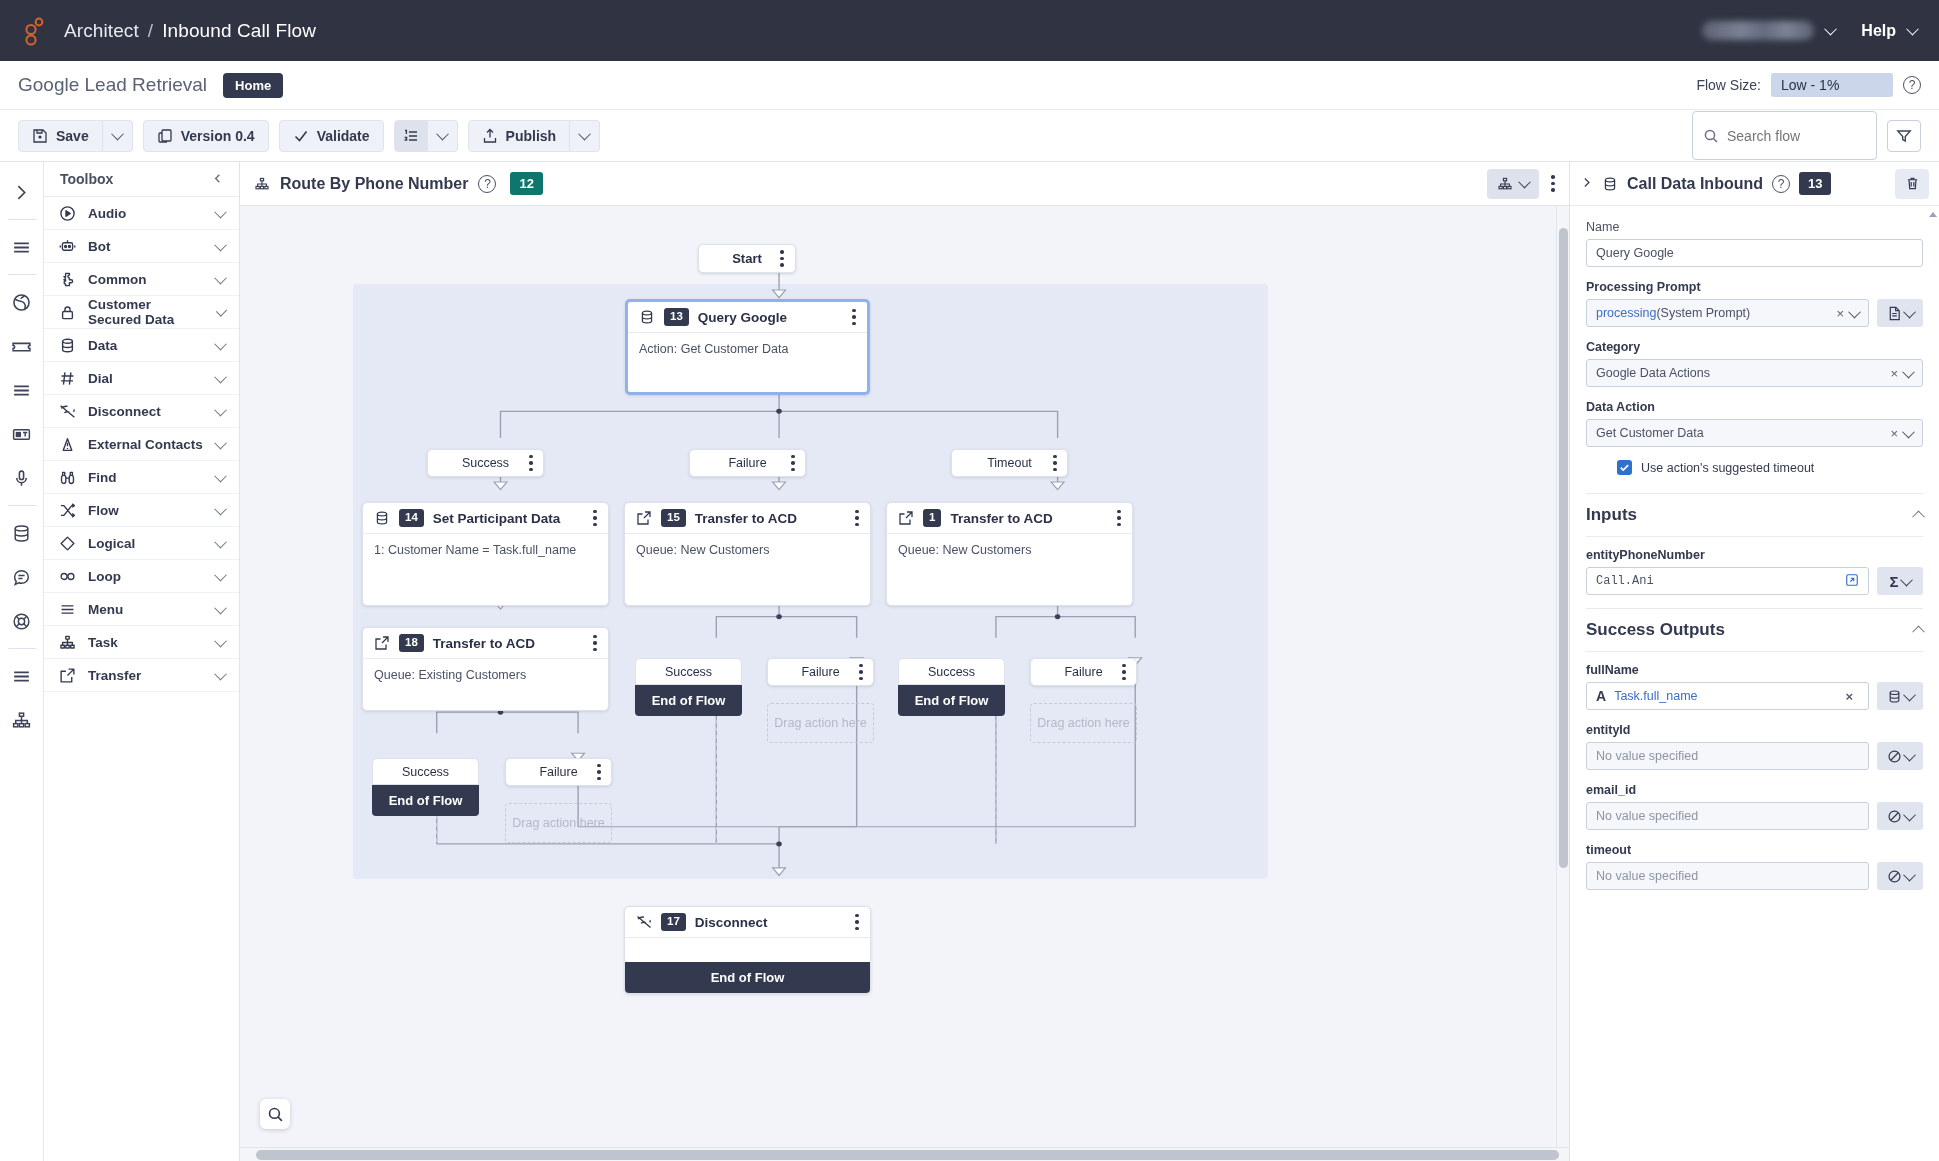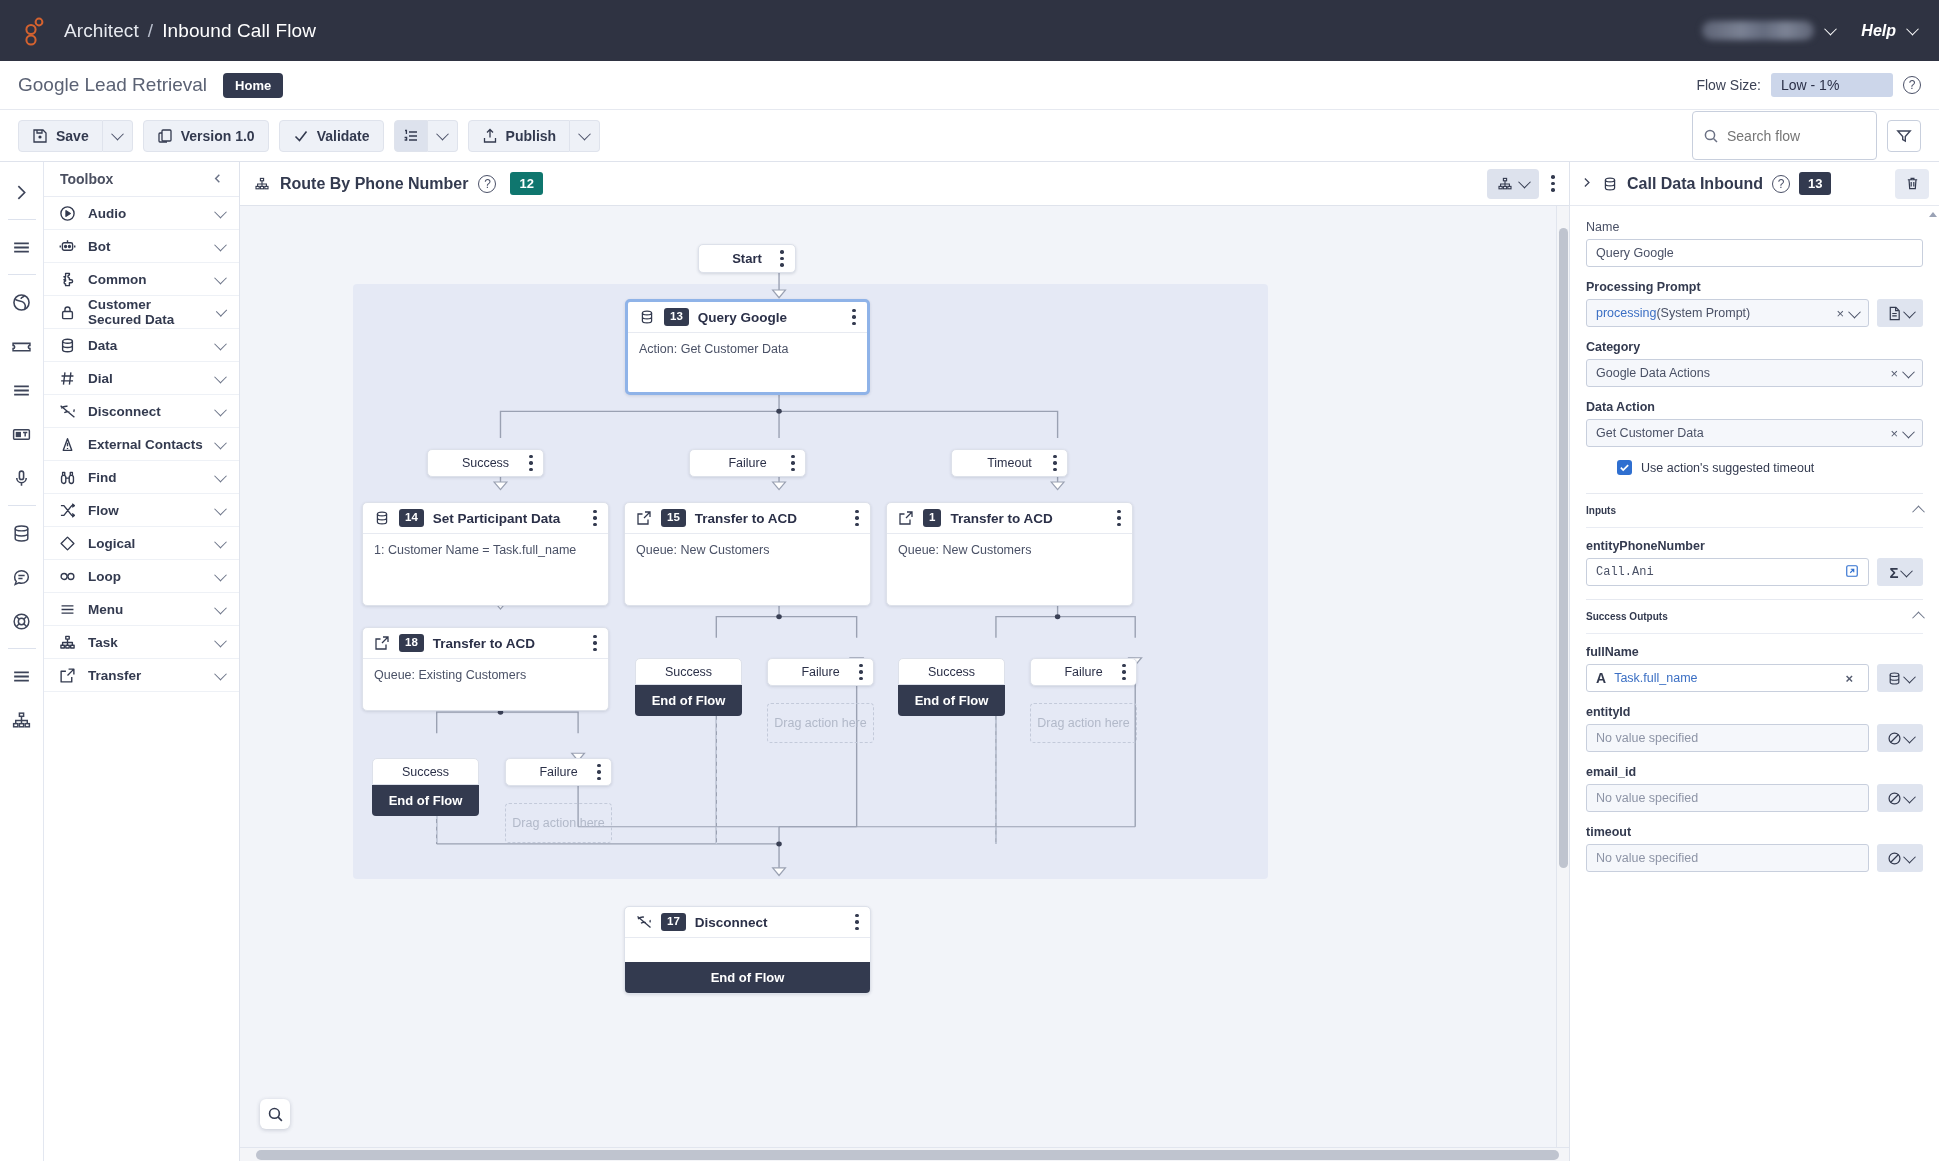--- a/index.html
+++ b/index.html
@@ -11,21 +11,21 @@
     padding:0 22px; color:#fff; }
   .brandlogo { width:26px; height:30px; margin-right:16px; flex:none; }
   .crumbs { font-size:19px; letter-spacing:.1px; display:flex; align-items:center; gap:9px; }
   .crumbs .sep { color:#b9bfcd; }
   .crumbs .root { color:#e7eaf0; }
   .crumbs .leaf { color:#ffffff; }
   .topbar-right { margin-left:auto; display:flex; align-items:center; gap:26px; }
   .userblur { width:112px; height:19px; border-radius:10px;
     background:linear-gradient(90deg,#5d6375,#7b8294 35%,#646b7e 55%,#7d8496 75%,#5d6375);
     filter:blur(3px); }
-  .userwrap { display:flex; align-items:center; gap:12px;font-style:italic; }
+  .userwrap { display:flex; align-items:center; gap:12px; }
   .help { font-size:16px; font-weight:bold; color:#fff; }
   .cv-sm { width:9px; height:9px; border-right:1.7px solid currentColor;
         border-bottom:1.7px solid currentColor; transform:rotate(45deg) translate(-1px,-1px); }
   .cv-up { width:9px; height:9px; border-right:1.7px solid currentColor;
         border-bottom:1.7px solid currentColor; transform:rotate(-135deg) translate(-1px,-1px); }
 
   
   .titlerow { height:48px; background:#fff; display:flex; align-items:center;
     padding:0 18px; }
   .flowname { font-size:19px; color:#5b6274; }
@@ -175,21 +175,21 @@
   .sidebtn { width:46px; height:28px; background:#dfe4ef; border-radius:3px;
     display:flex; align-items:center; justify-content:center; gap:3px; cursor:pointer;
     color:#333a4f; flex:none; }
   .sidebtn svg { width:15px; height:15px; }
   .chk-row { display:flex; align-items:center; gap:9px; margin:4px 0 18px 0; font-size:12.5px;
     color:#333a4f;padding-left:31px; }
   .chk { width:15px; height:15px; border-radius:3px; background:#2f6fd0;
     display:flex; align-items:center; justify-content:center; flex:none; }
   .chk svg { width:11px; height:11px; color:#fff; }
   .sect { border-top:1px solid #e6e9f0; padding-top:11px; margin-top:4px; }
-  .sect-head { display:flex; align-items:center; font-size:10px; font-weight:bold;
+  .sect-head { display:flex; align-items:center; font-size:17px; font-weight:bold;
     color:#333a4f; margin-bottom:11px; cursor:pointer; }
   .sect-head .cv-up { margin-left:auto; color:#6c7488; }
   .sect-rule { border-top:1px solid #e9ecf3; margin:0 0 11px 0; }
   .mono { font-family:"Liberation Mono", monospace; font-size:12px; }
   .link { color:#3b6fc4; }
   .grey { color:#8d94a6; }
 </style>
 </head>
 <body>
 
@@ -247,21 +247,21 @@
       </div>
   </div>
 
   <div class="btn">
     <span class="icobox">
         <svg viewBox="0 0 16 16" fill="none" stroke="#333a4f" stroke-width="1.3">
           <rect x="5" y="2" width="9" height="11" rx="1"></rect>
           <path d="M5 5H3a1 1 0 0 0-1 1v7a1 1 0 0 0 1 1h7"></path>
         </svg>
       </span>
-    <span>Version 1.0</span>
+    <span>Version 0.4</span>
   </div>
 
   <div class="btn">
     <span class="icobox">
         <svg viewBox="0 0 16 16" fill="none" stroke="#333a4f" stroke-width="1.6">
           <path d="M2.5 8.5l4 4 7-9"></path>
         </svg>
       </span>
     <span>Validate</span>
   </div>

